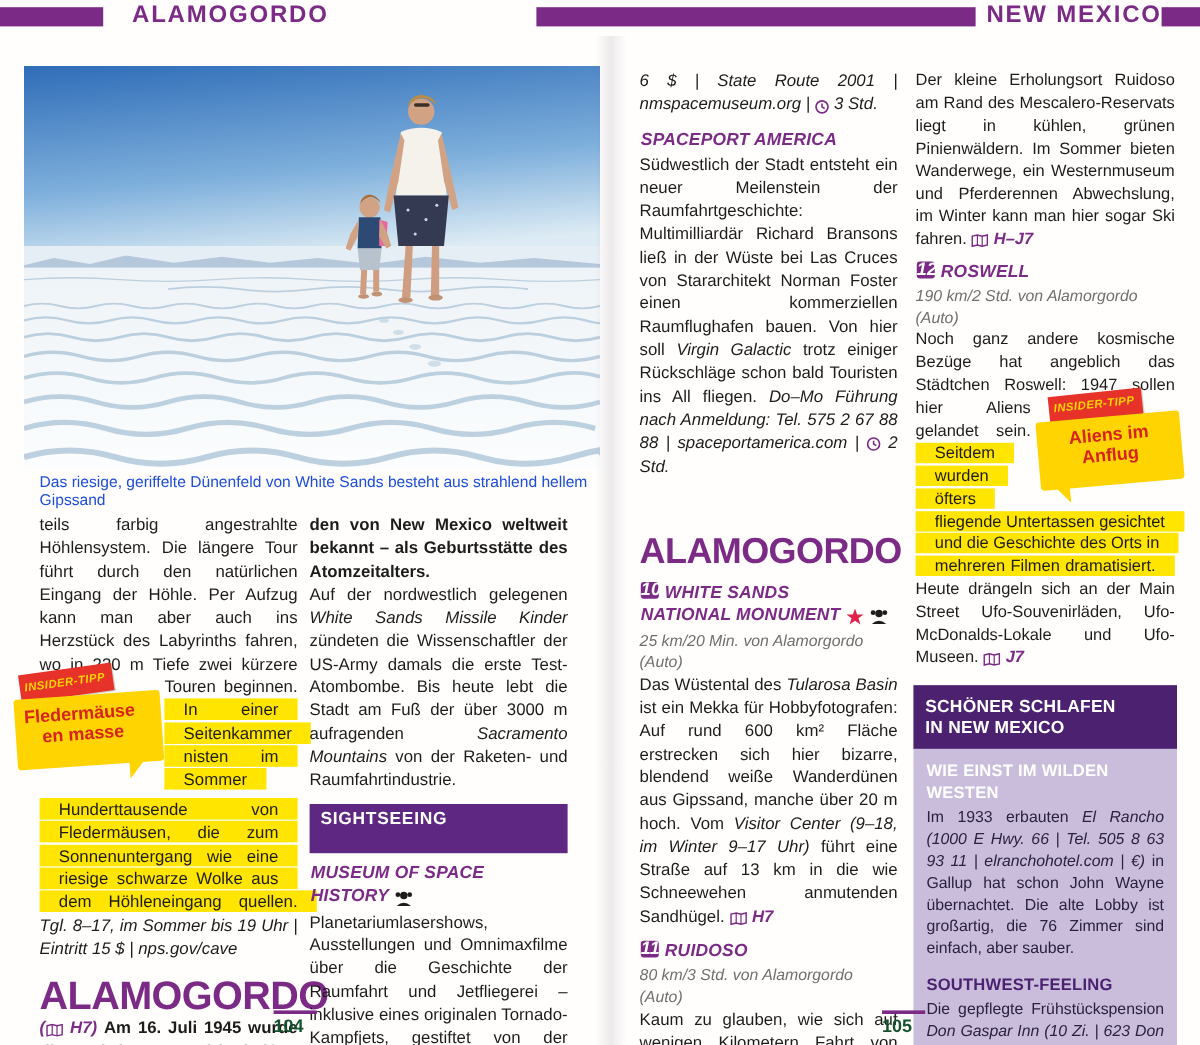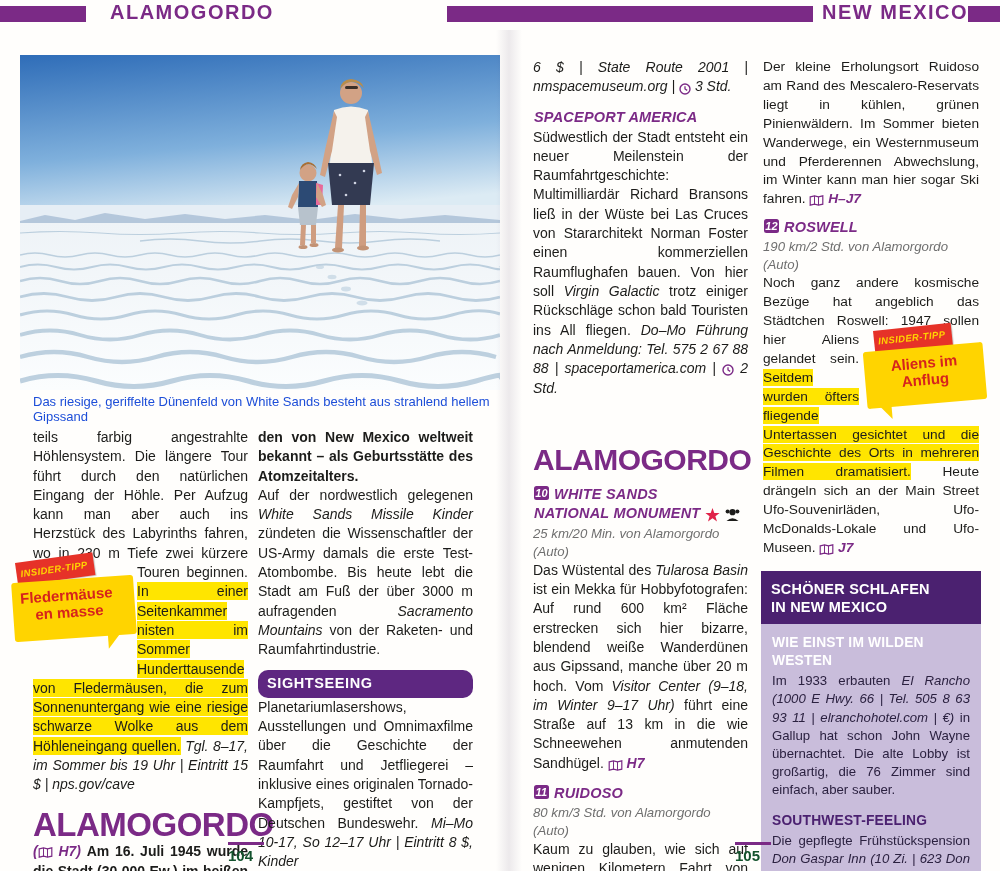--- a/index.html
+++ b/index.html
@@ -16,29 +16,29 @@
           background:linear-gradient(90deg,rgba(70,50,90,0) 0%,rgba(70,50,90,.10) 50%,rgba(70,50,90,0) 100%);}
   
   .col{position:absolute;width:215px;font-size:14px;line-height:19.3px;text-align:justify;}
   #col1{left:33px;top:428px;}
   #col2{left:258px;top:428px;}
   #col3{left:533px;top:58px;}
   #col4{left:763px;top:58px;width:216px;font-size:13.7px;line-height:18.9px;}
   .col p{margin:0;}
   .sb{font-weight:bold;}
   .si{font-style:italic;}
-  .shl{background:#ffe500;padding:1px 0;-webkit-box-decoration-break:clone;box-decoration-break:clone;}
+  .shl{background:#ffe500;padding:1px 16px;-webkit-box-decoration-break:clone;box-decoration-break:clone;}
   .spi{color:#7b2a86;font-style:italic;font-weight:600;}
   .dist{color:#6f6f6f;font-style:italic;font-size:13.2px;line-height:18px;text-align:left;margin:0;}
   .eh{color:#7b2a86;font-weight:bold;font-size:14.5px;letter-spacing:.2px;margin:1px;line-height:19px;text-align:left;font-style:italic;}
   .big{color:#7b2a86;font-weight:bold;font-size:33px;letter-spacing:-.5px;line-height:35px;margin:0;text-align:left;}
   .big2{color:#7b2a86;font-weight:bold;font-size:30px;letter-spacing:-.5px;line-height:31px;margin:0;text-align:left;}
   .secbar{background:#5e2781;color:#fff;font-weight:bold;font-size:14.5px;letter-spacing:.6px;
-          padding:4px 0 5px 9px;text-align:left;border-radius:10px;}
-  .bdg{display:inline-block;background:#7b2a86;color:#fff;font-weight:bold;font-size:11px;width:15px;height:14px;
+          padding:4px 0 18px 9px;text-align:left;}
+  .bdg{display:inline-block;background:#7b2a86;color:#fff;font-weight:bold;font-size:15px;width:15px;height:14px;
        line-height:14px;text-align:center;border-radius:2.5px;vertical-align:2px;margin-right:5px;}
   .inline-icon{display:inline-block;vertical-align:-1px;}
   .inline-icon svg{display:inline-block;vertical-align:middle;}
   
   .mt4{margin-top:4px;} .mt8{margin-top:8px;} .mt10{margin-top:10px;} .mt12{margin-top:12px;} .mt14{margin-top:14px;}
   
   .sp{position:relative;display:block;}
   .sp-left{float:left;width:114px;height:102px;margin:0 6px 0 -16px;}
   .sp-right{float:right;width:120px;height:86px;margin:0 -6px 0 6px;}
   .tip{position:absolute;inset:0;}
@@ -162,20 +162,26 @@
     <p class="mt12"><span class="spi">(</span><span class="inline-icon"><svg width="15" height="11" viewBox="0 0 15 11">
             <path d="M1.2 1.8 L5.5 0.8 L9.5 1.8 L13.8 0.8 V9.2 L9.5 10.2 L5.5 9.2 L1.2 10.2 Z" fill="none" stroke="#7b2a86" stroke-width="1.2"></path>
             <path d="M5.5 0.8 V9.2 M9.5 1.8 V10.2" stroke="#7b2a86" stroke-width="1" fill="none"></path>
           </svg></span><span class="spi"> H7) </span><span class="sb">Am 16. Juli 1945 wurde die Stadt (30 000 Ew.) im heißen Sü-</span></p>
   </div>
 
   <div id="col2" class="col">
     <p class="sb">den von New Mexico weltweit bekannt – als Geburtsstätte des Atomzeitalters.</p>
     <p><span>Auf der nordwestlich gelegenen </span><span class="si">White Sands Missile Kinder</span><span> zündeten die Wissenschaftler der US-Army damals die erste Test-Atombombe. Bis heute lebt die Stadt am Fuß der über 3000 m aufragenden </span><span class="si">Sacramento Mountains</span><span> von der Raketen- und Raumfahrtindustrie.</span></p>
     <div class="secbar mt10">SIGHTSEEING</div>
+    <h4 class="eh mt8"><span>MUSEUM OF SPACE HISTORY</span> <span class="inline-icon"><svg width="17" height="13" viewBox="0 0 17 13">
+            <circle cx="8.5" cy="4.2" r="3.1" fill="#1c1c1a"></circle>
+            <circle cx="3.6" cy="3.6" r="2" fill="#1c1c1a"></circle>
+            <circle cx="13.4" cy="3.6" r="2" fill="#1c1c1a"></circle>
+            <path d="M2.5 13 Q8.5 7.5 14.5 13 Z" fill="#1c1c1a"></path>
+          </svg></span></h4>
     <p class="mt4"><span>Planetariumlasershows, Ausstellungen und Omnimaxfilme über die Geschichte der Raumfahrt und Jetfliegerei – inklusive eines originalen Tornado-Kampfjets, gestiftet von der Deutschen Bundeswehr. </span><span class="si">Mi–Mo 10-17, So 12–17 Uhr | Eintritt 8 $, Kinder</span></p>
   </div>
 
   <div id="col3" class="col">
     <p class="si"><span class="si">6 $ | State Route 2001 | nmspacemuseum.org | </span><span class="inline-icon"><svg width="12" height="12" viewBox="0 0 12 12">
             <circle cx="6" cy="6" r="5" fill="none" stroke="#7b2a86" stroke-width="1.4"></circle>
             <path d="M6 3.2 V6 L8.2 7.4" stroke="#7b2a86" stroke-width="1.3" fill="none"></path>
           </svg></span><span class="si"> 3 Std.</span></p>
     <h4 class="eh mt10">SPACEPORT AMERICA</h4>
     <p class="mt4"><span>Südwestlich der Stadt entsteht ein neuer Meilenstein der Raumfahrtgeschichte: Multimilliardär Richard Bransons ließ in der Wüste bei Las Cruces von Stararchitekt Norman Foster einen kommerziellen Raumflughafen bauen. Von hier soll </span><span class="si">Virgin Galactic</span><span> trotz einiger Rückschläge schon bald Touristen ins All fliegen. </span><span class="si">Do–Mo Führung nach Anmeldung: Tel. 575 2 67 88 88 | spaceportamerica.com | </span><span class="inline-icon"><svg width="12" height="12" viewBox="0 0 12 12">

